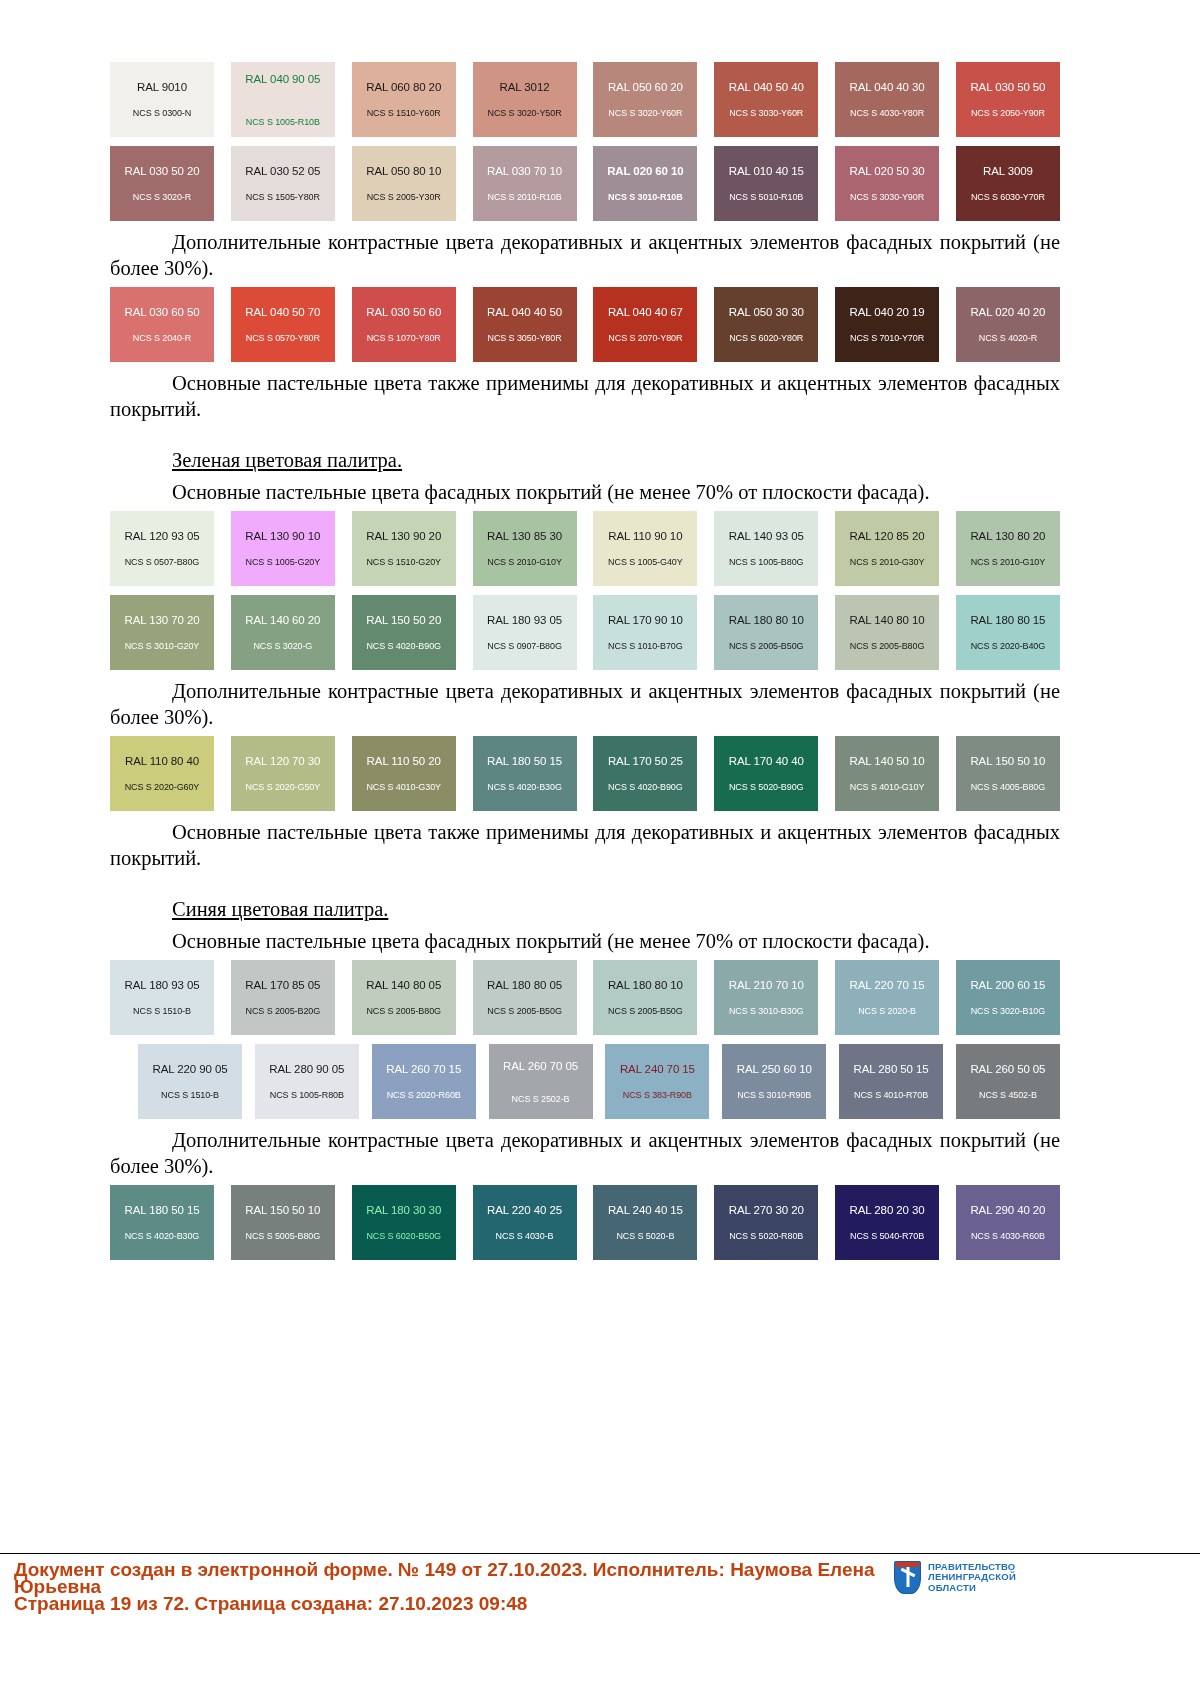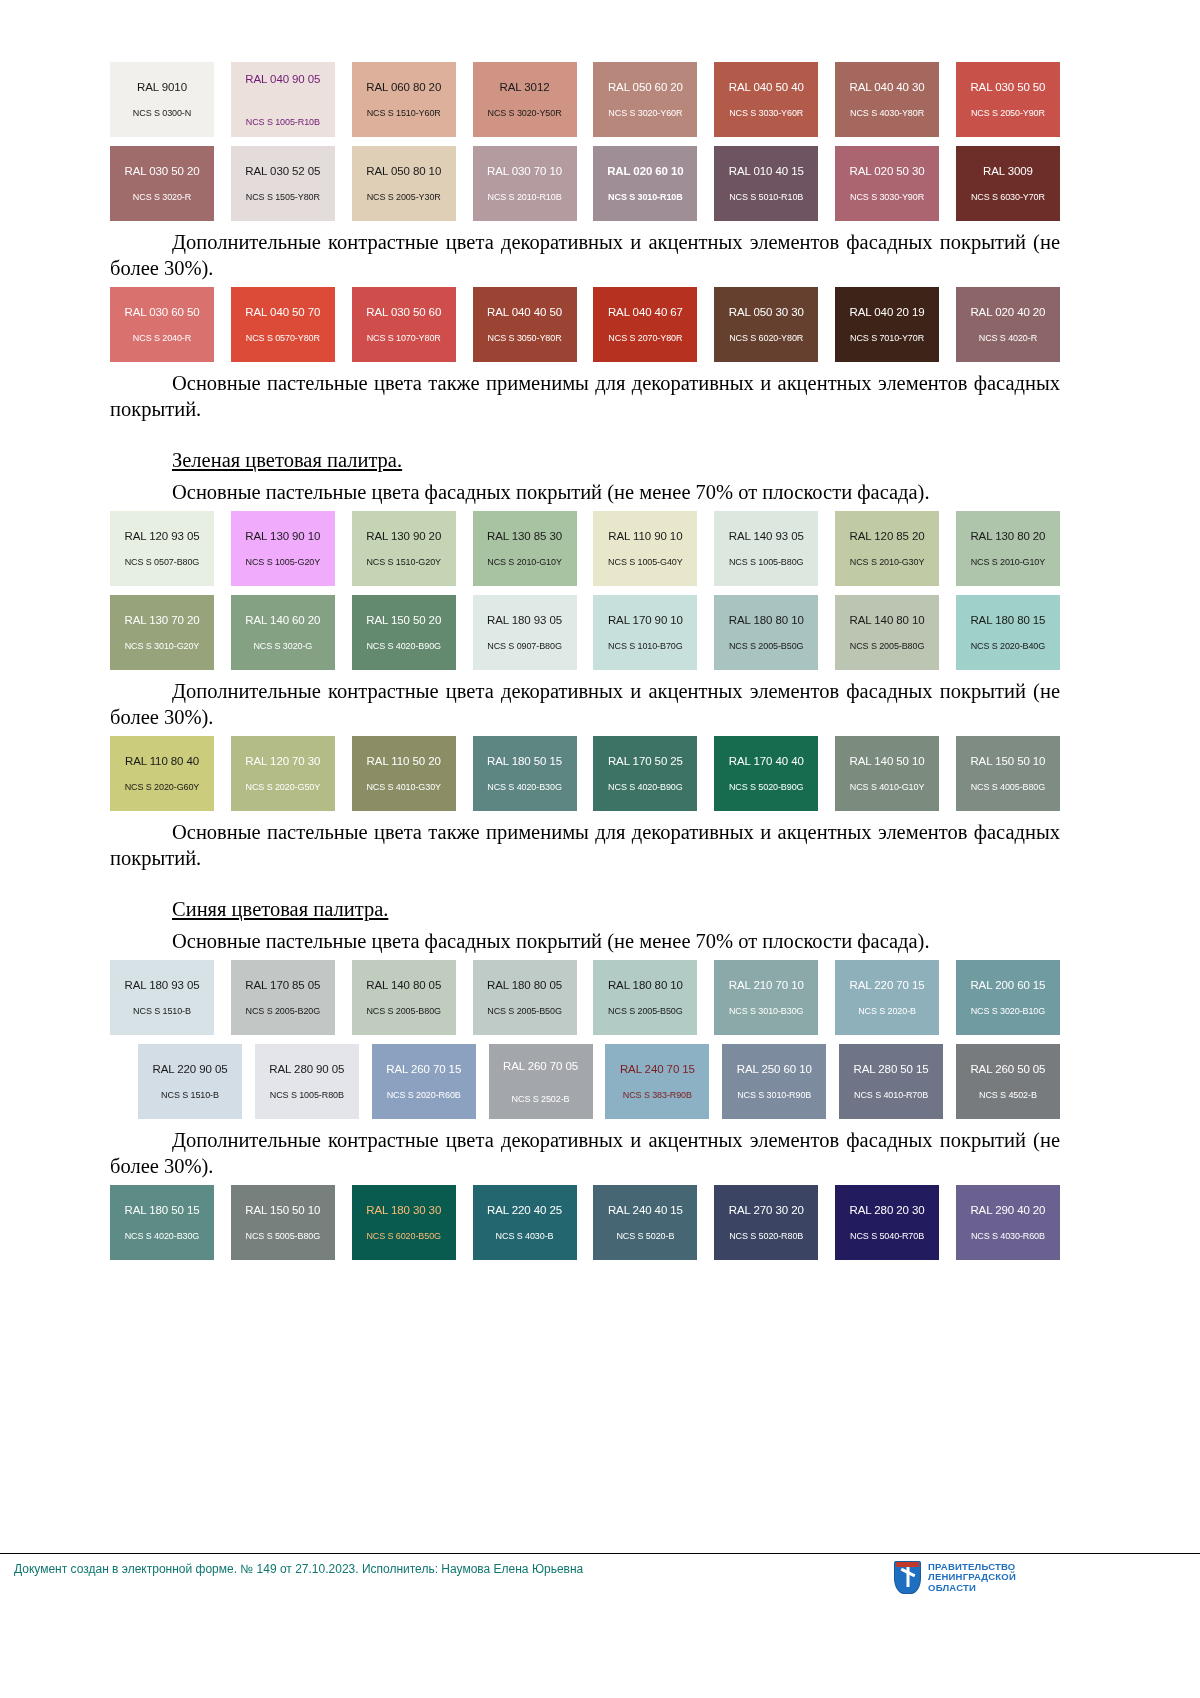--- a/index.html
+++ b/index.html
@@ -91,23 +91,24 @@
     box-sizing: border-box;
   }
   .footer-inner {
     display: flex;
     align-items: flex-start;
     justify-content: space-between;
     padding: 0 14px 0 14px;
   }
   .footer-text {
     font-family: "Liberation Sans", sans-serif;
-    font-size: 12px;
+    font-size: 19px;
     line-height: 17px;
-    color: #0f766e;
+    color: #c2410c;
+    font-weight: bold;
   }
   .footer-logo {
     display: flex;
     align-items: center;
     gap: 7px;
     margin-right: 170px;
   }
   .crest {
     width: 27px;
     height: 33px;
@@ -158,21 +159,21 @@
 <body>
 
 <div class="page">
   <div class="content">
 
     <div class="swatch-row">
         <div class="swatch" style="background: rgb(242, 240, 236); color: rgb(26, 26, 26);">
           <div class="ral">RAL 9010</div>
           <div class="ncs">NCS S 0300-N</div>
         </div>
-        <div class="swatch" style="background: rgb(236, 224, 220); color: #701a75; gap: 17px;">
+        <div class="swatch" style="background: rgb(236, 224, 220); color: #15803d; gap: 17px;">
           <div class="ral">RAL 040 90 05</div>
           <div class="ncs">NCS S 1005-R10B</div>
         </div>
         <div class="swatch" style="background: rgb(220, 176, 154); color: rgb(26, 26, 26);">
           <div class="ral">RAL 060 80 20</div>
           <div class="ncs">NCS S 1510-Y60R</div>
         </div>
         <div class="swatch" style="background: rgb(207, 148, 132); color: rgb(26, 26, 26);">
           <div class="ral">RAL 3012</div>
           <div class="ncs">NCS S 3020-Y50R</div>
@@ -459,21 +460,21 @@
 
     <div class="swatch-row">
         <div class="swatch" style="background: rgb(92, 140, 133); color: rgb(255, 255, 255);">
           <div class="ral">RAL 180 50 15</div>
           <div class="ncs">NCS S 4020-B30G</div>
         </div>
         <div class="swatch" style="background: rgb(119, 128, 124); color: rgb(255, 255, 255);">
           <div class="ral">RAL 150 50 10</div>
           <div class="ncs">NCS S 5005-B80G</div>
         </div>
-        <div class="swatch" style="background: rgb(10, 91, 79); color: #fdba74;">
+        <div class="swatch" style="background: rgb(10, 91, 79); color: #86efac;">
           <div class="ral">RAL 180 30 30</div>
           <div class="ncs">NCS S 6020-B50G</div>
         </div>
         <div class="swatch" style="background: rgb(36, 102, 111); color: rgb(255, 255, 255);">
           <div class="ral">RAL 220 40 25</div>
           <div class="ncs">NCS S 4030-B</div>
         </div>
         <div class="swatch" style="background: rgb(69, 102, 114); color: rgb(255, 255, 255);">
           <div class="ral">RAL 240 40 15</div>
           <div class="ncs">NCS S 5020-B</div>
@@ -491,20 +492,21 @@
           <div class="ncs">NCS S 4030-R60B</div>
         </div>
       </div>
 
   </div>
 
   <div class="footer">
     <div class="footer-inner">
       <div>
         <div class="footer-text">Документ создан в электронной форме. № 149 от 27.10.2023. Исполнитель: Наумова Елена Юрьевна</div>
+        <div class="footer-text">Страница 19 из 72. Страница создана: 27.10.2023 09:48</div>
       </div>
       <div class="footer-logo">
         <div class="crest">
             <div class="crest-top"></div>
           </div>
         <div>
           <div class="gov-text">ПРАВИТЕЛЬСТВО</div>
           <div class="gov-text">ЛЕНИНГРАДСКОЙ</div>
           <div class="gov-text">ОБЛАСТИ</div>
         </div>

